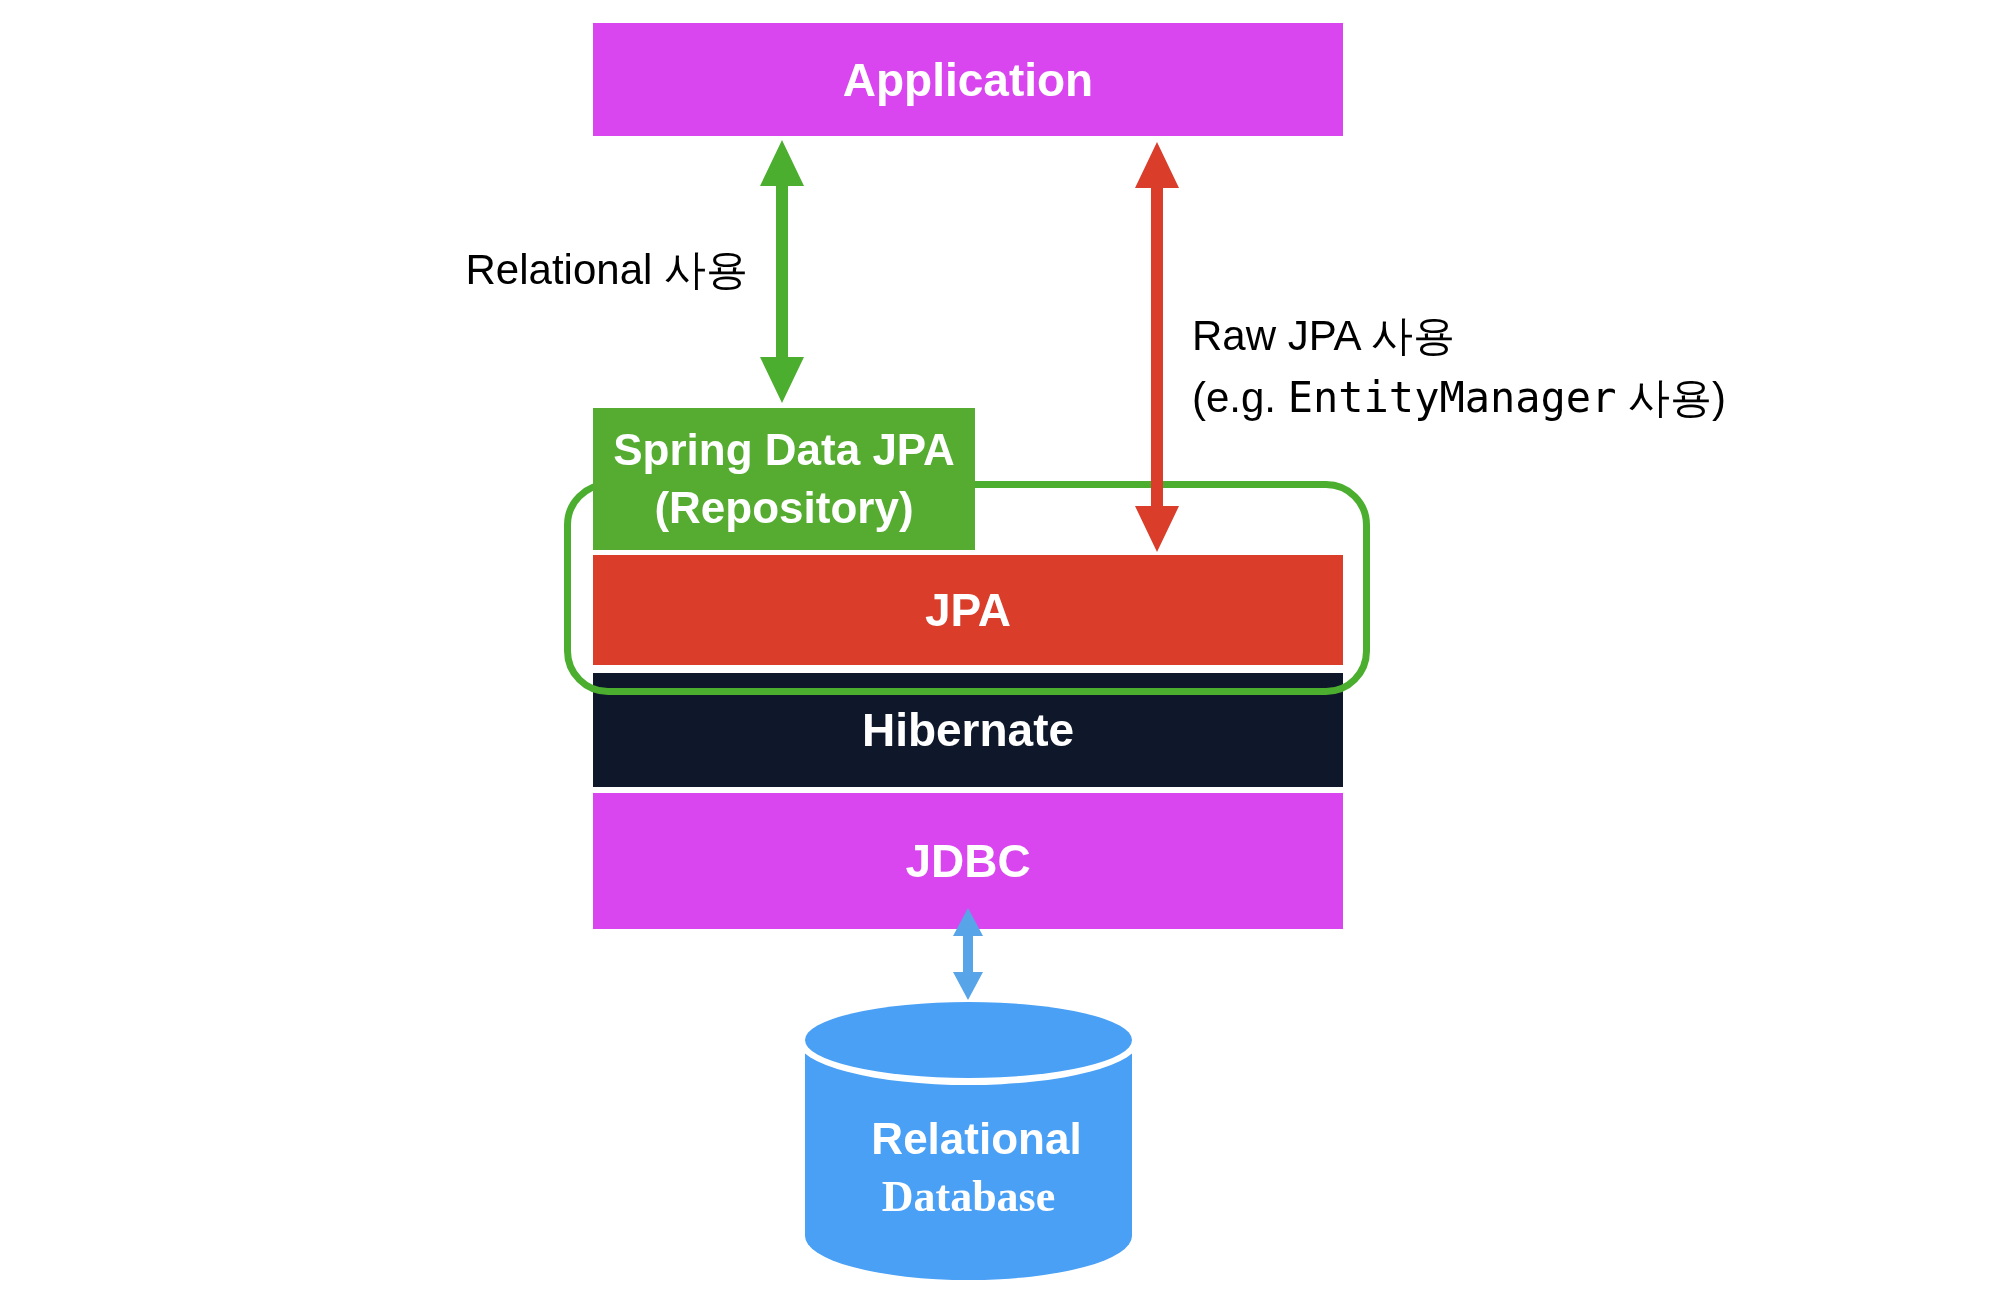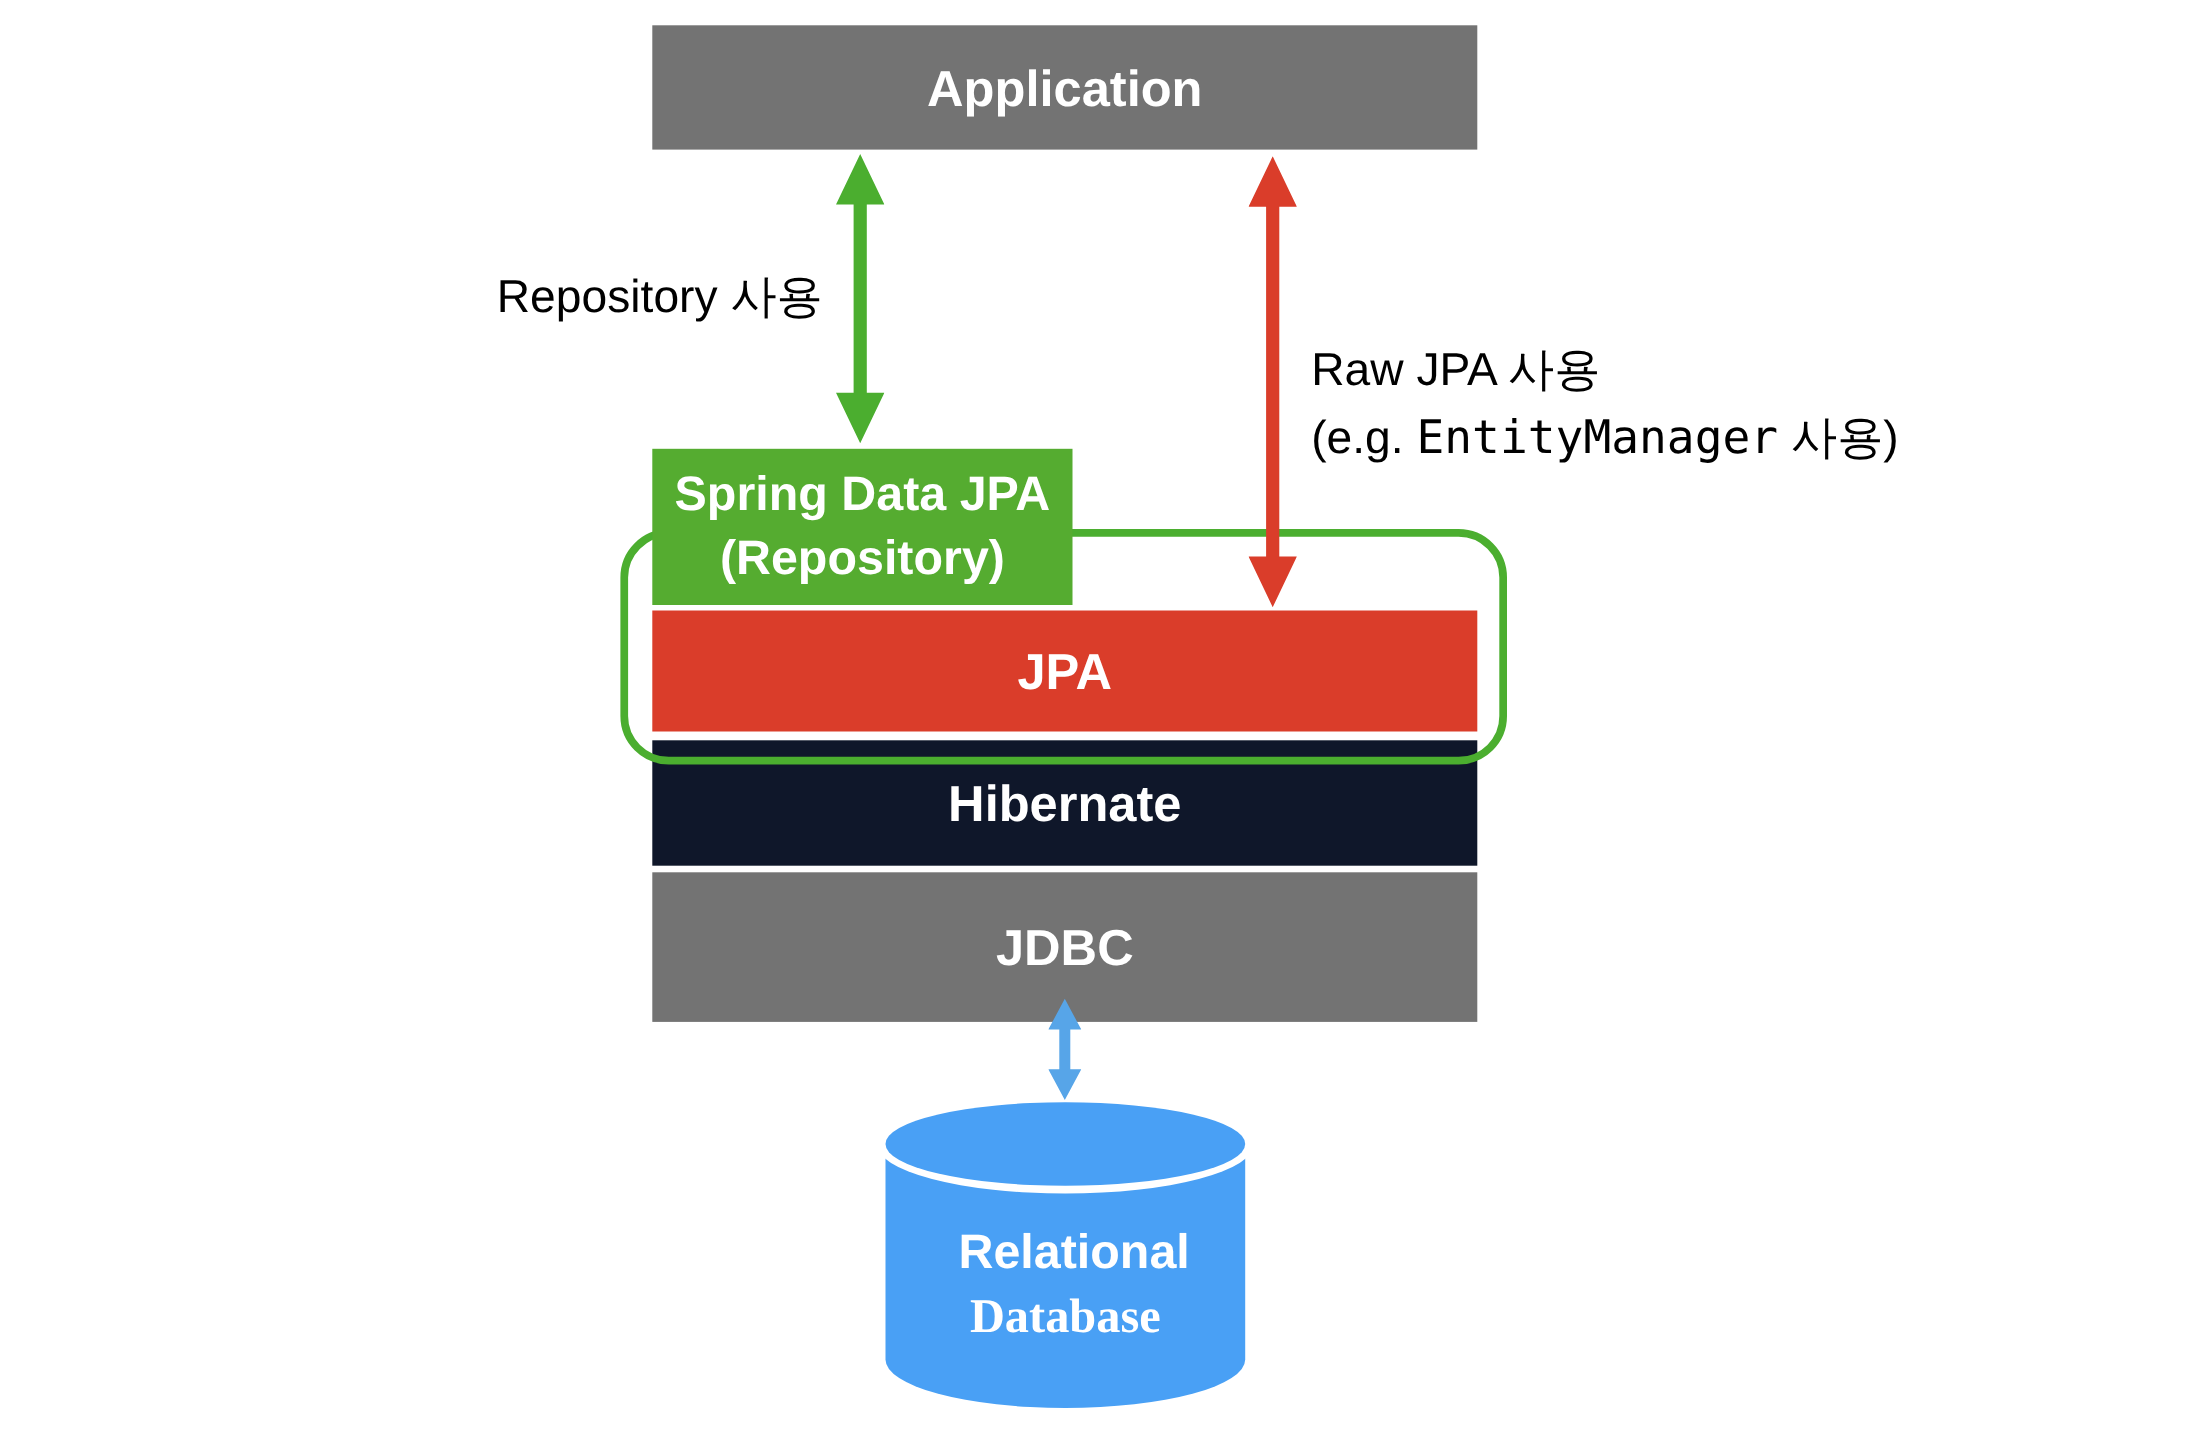--- a/index.html
+++ b/index.html
@@ -5,21 +5,21 @@
   html,body{margin:0;padding:0;background:#ffffff;}
   .canvas{
     position:relative;width:1992px;height:1312px;background:#ffffff;overflow:hidden;
     font-family:"Liberation Sans","DejaVu Sans",sans-serif;
   }
   .box{
     position:absolute;display:flex;flex-direction:column;align-items:center;justify-content:center;
     color:#ffffff;font-weight:bold;text-align:center;z-index:1;
   }
   .box .bl{display:block;}
-  .blue{background:#737373;}
+  .blue{background:#d946ef;}
   .green{background:#55AC30;}
   .red{background:#DA3D2A;}
   .gold{background:#0f172a;}
   .box-app{left:593px;top:23px;width:750px;height:113px;font-size:46px;}
   .box-spring{left:593px;top:408px;width:382px;height:142px;font-size:44px;line-height:58px;z-index:5;}
   .box-jpa{left:593px;top:555px;width:750px;height:110px;font-size:46px;}
   .box-hibernate{left:593px;top:673px;width:750px;height:114px;font-size:46px;}
   .box-jdbc{left:593px;top:793px;width:750px;height:136px;font-size:46px;}
   .outline{
     position:absolute;left:564px;top:481px;width:806px;height:214px;box-sizing:border-box;
@@ -62,21 +62,21 @@
 
   <svg class="arrow" style="left:760px;top:140px;" width="44" height="263" viewBox="0 0 44 263">
     <polygon class="arrow-green-fill" points="22,0 0,46 16,46 16,217 0,217 22,263 44,217 28,217 28,46 44,46"></polygon>
   </svg>
 
   <svg class="arrow" style="left:1135px;top:142px;" width="44" height="410" viewBox="0 0 44 410">
     <polygon class="arrow-red-fill" points="22,0 0,46 16,46 16,364 0,364 22,410 44,364 28,364 28,46 44,46"></polygon>
   </svg>
 
   <div class="lbl lbl-repo">
-    <span>Repository 사용</span>
+    <span>Relational 사용</span>
   </div>
 
   <div class="lbl lbl-rawjpa">
     <span class="bl" style="display:block;">Raw JPA 사용</span>
     <span class="bl" style="display:block;"><span>(e.g. </span><span class="code">EntityManager</span><span> 사용)</span></span>
   </div>
 
   <div class="outline"></div>
 
   <div class="box red box-jpa">

